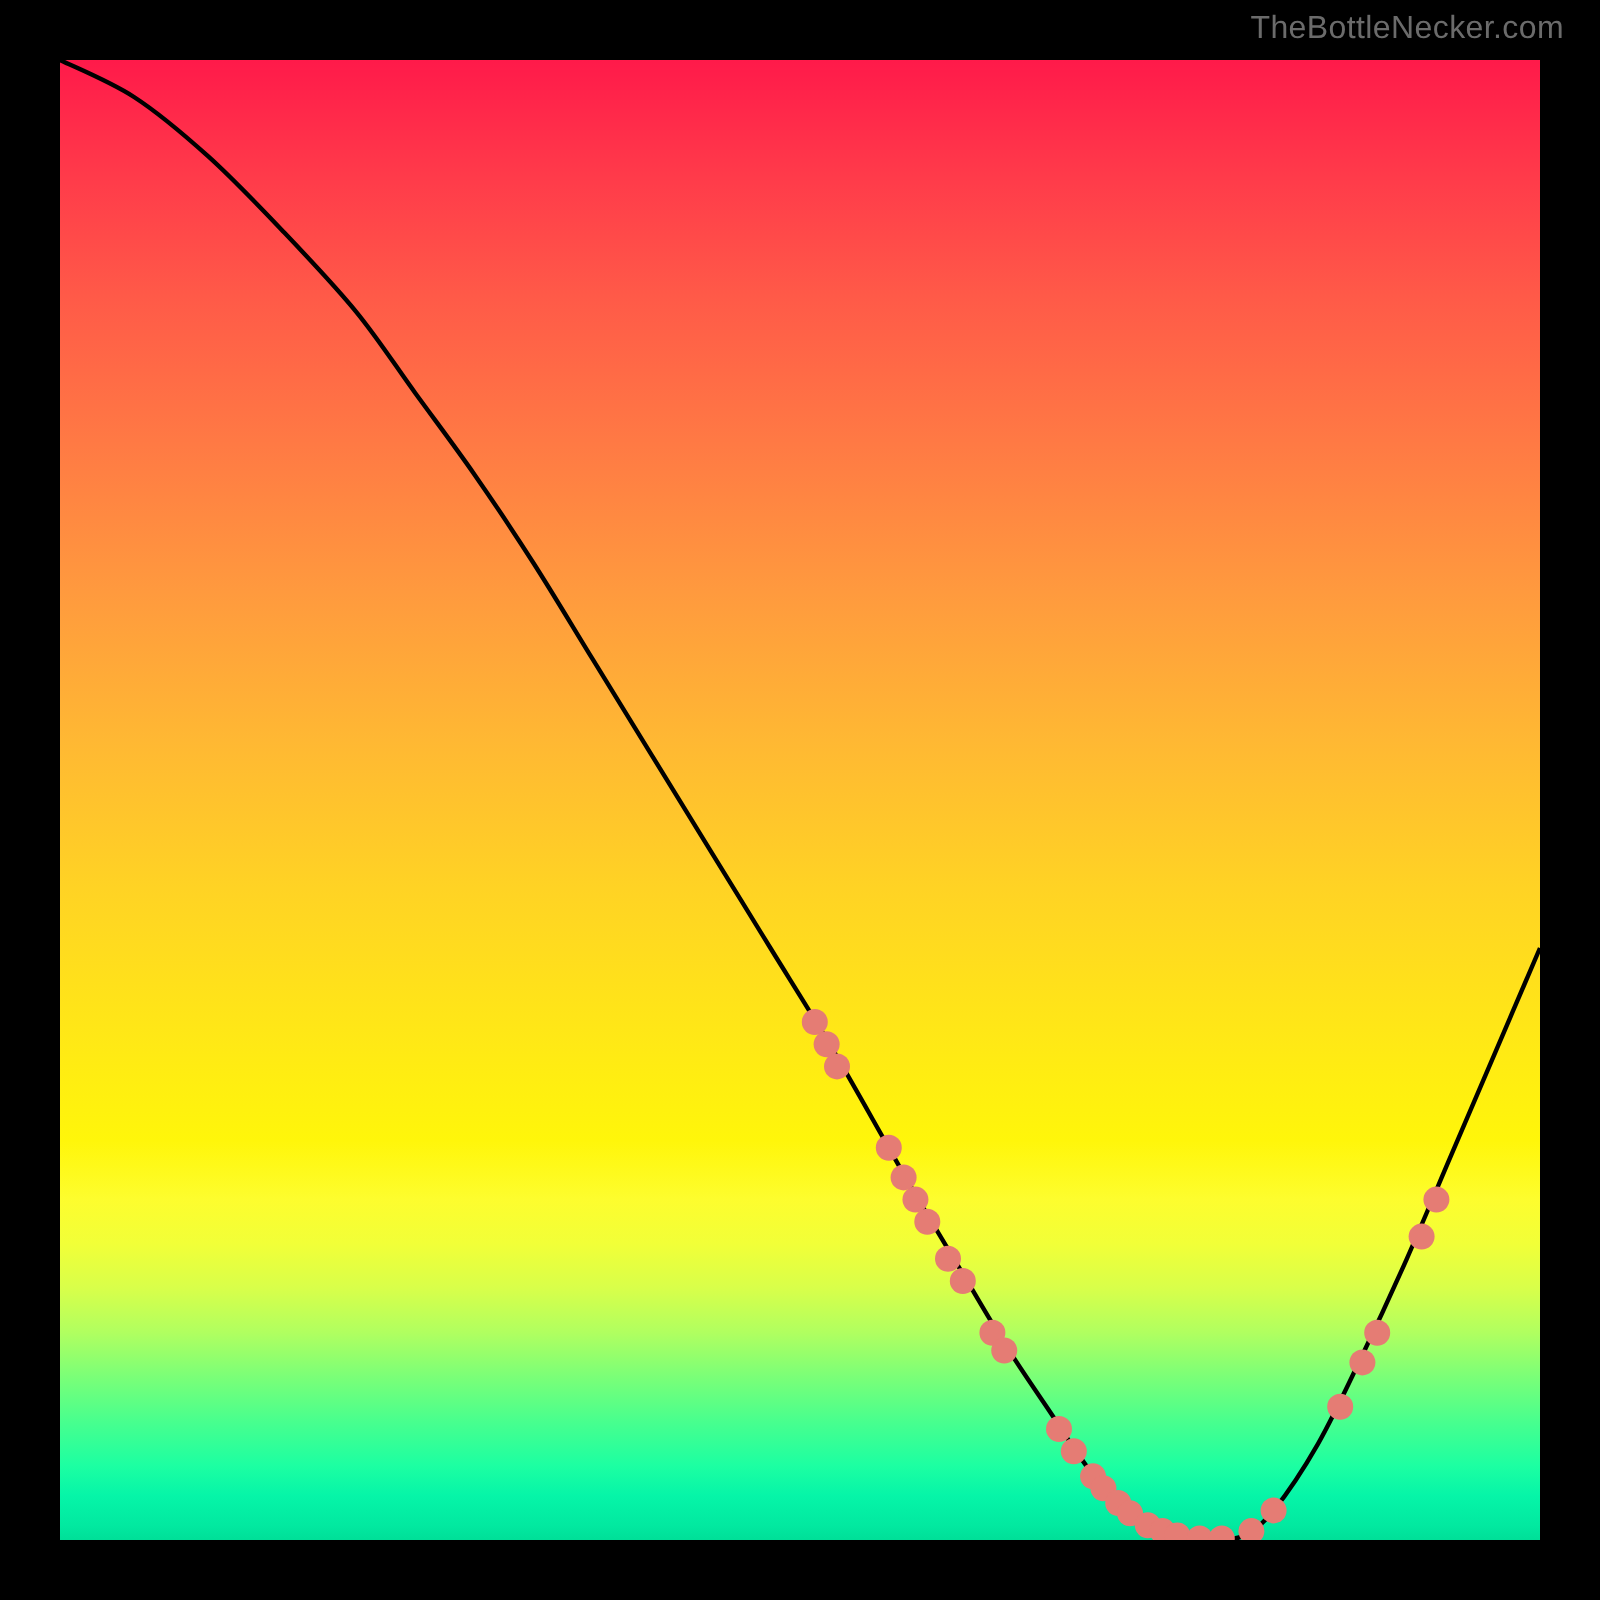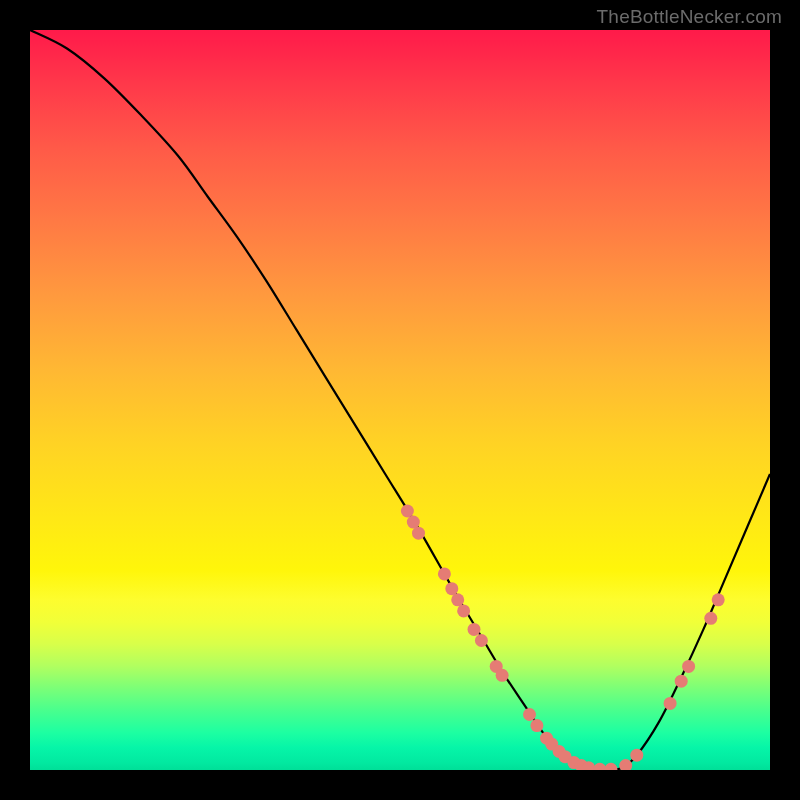--- a/index.html
+++ b/index.html
@@ -9,21 +9,21 @@
     background: #000;
     position: relative;
     font-family: Arial, sans-serif;
     overflow: hidden;
   }
   .watermark {
     position: absolute;
     top: 6px;
     right: 18px;
     color: #6b6b6b;
-    font-size: 19px;
+    font-size: 16px;
     font-weight: 500;
     letter-spacing: 0.2px;
     z-index: 10;
   }
   .plot-area {
     position: absolute;
     top: 30px;
     left: 30px;
     width: 740px;
     height: 740px;

